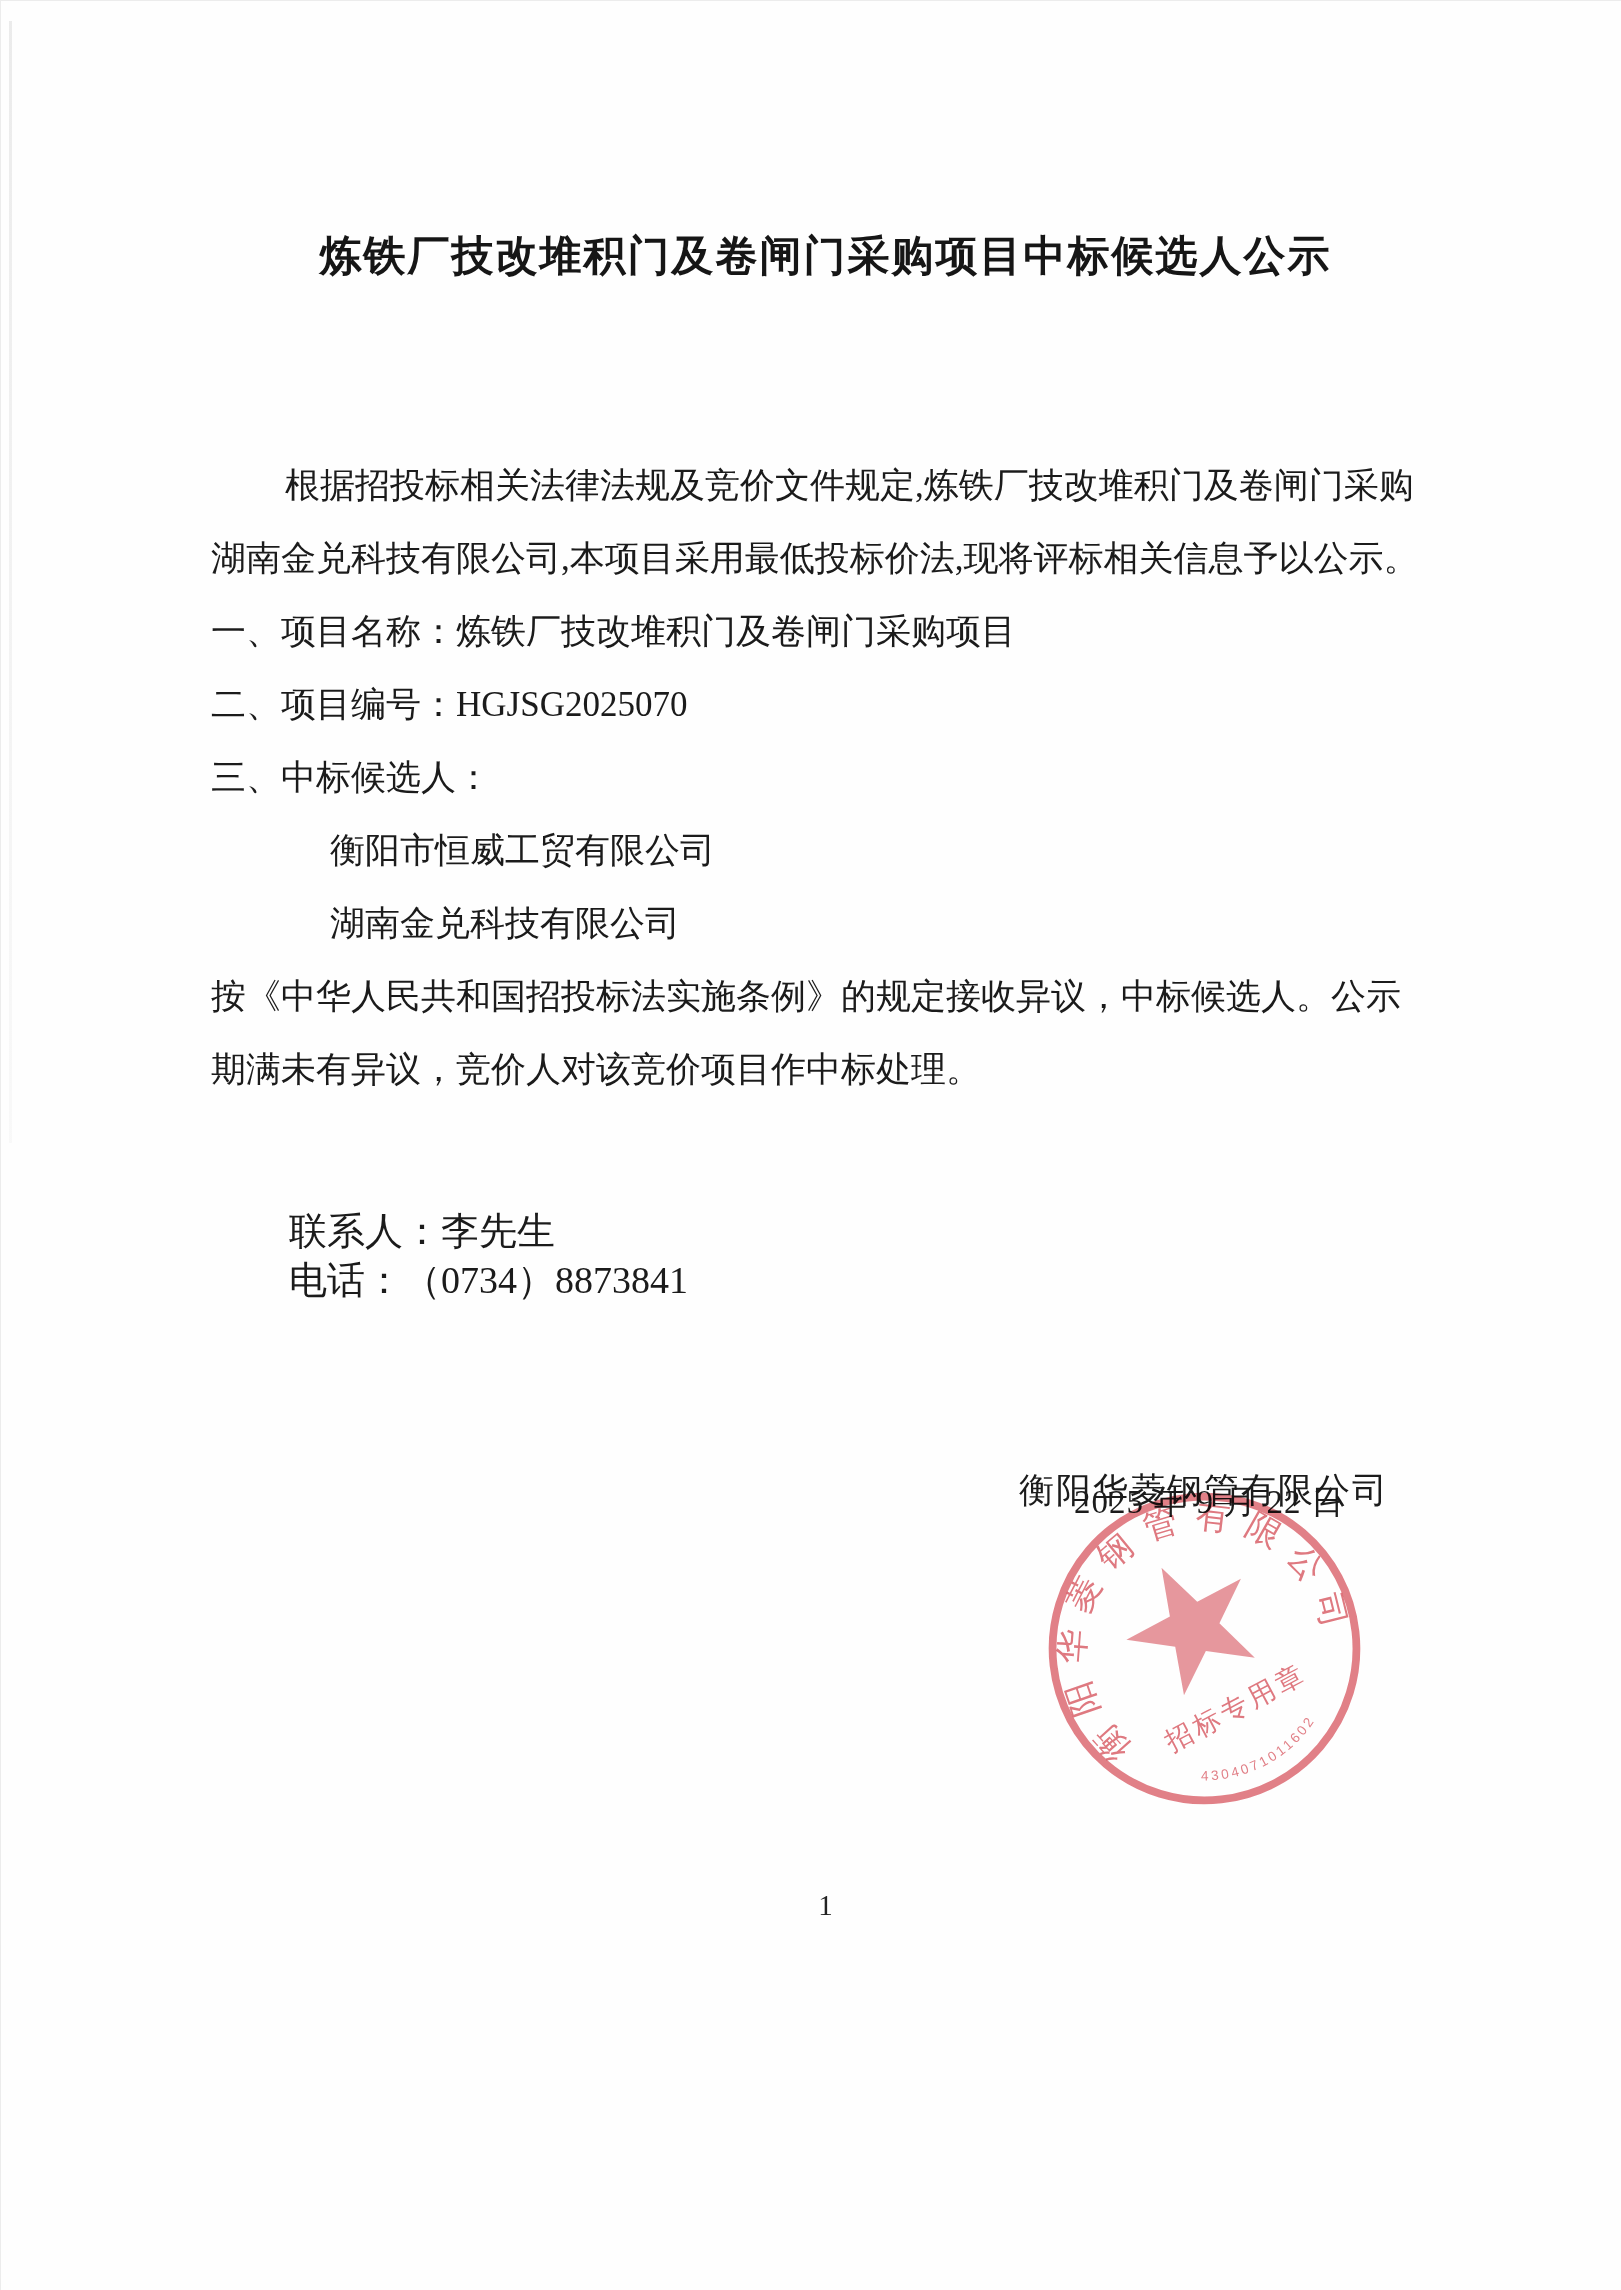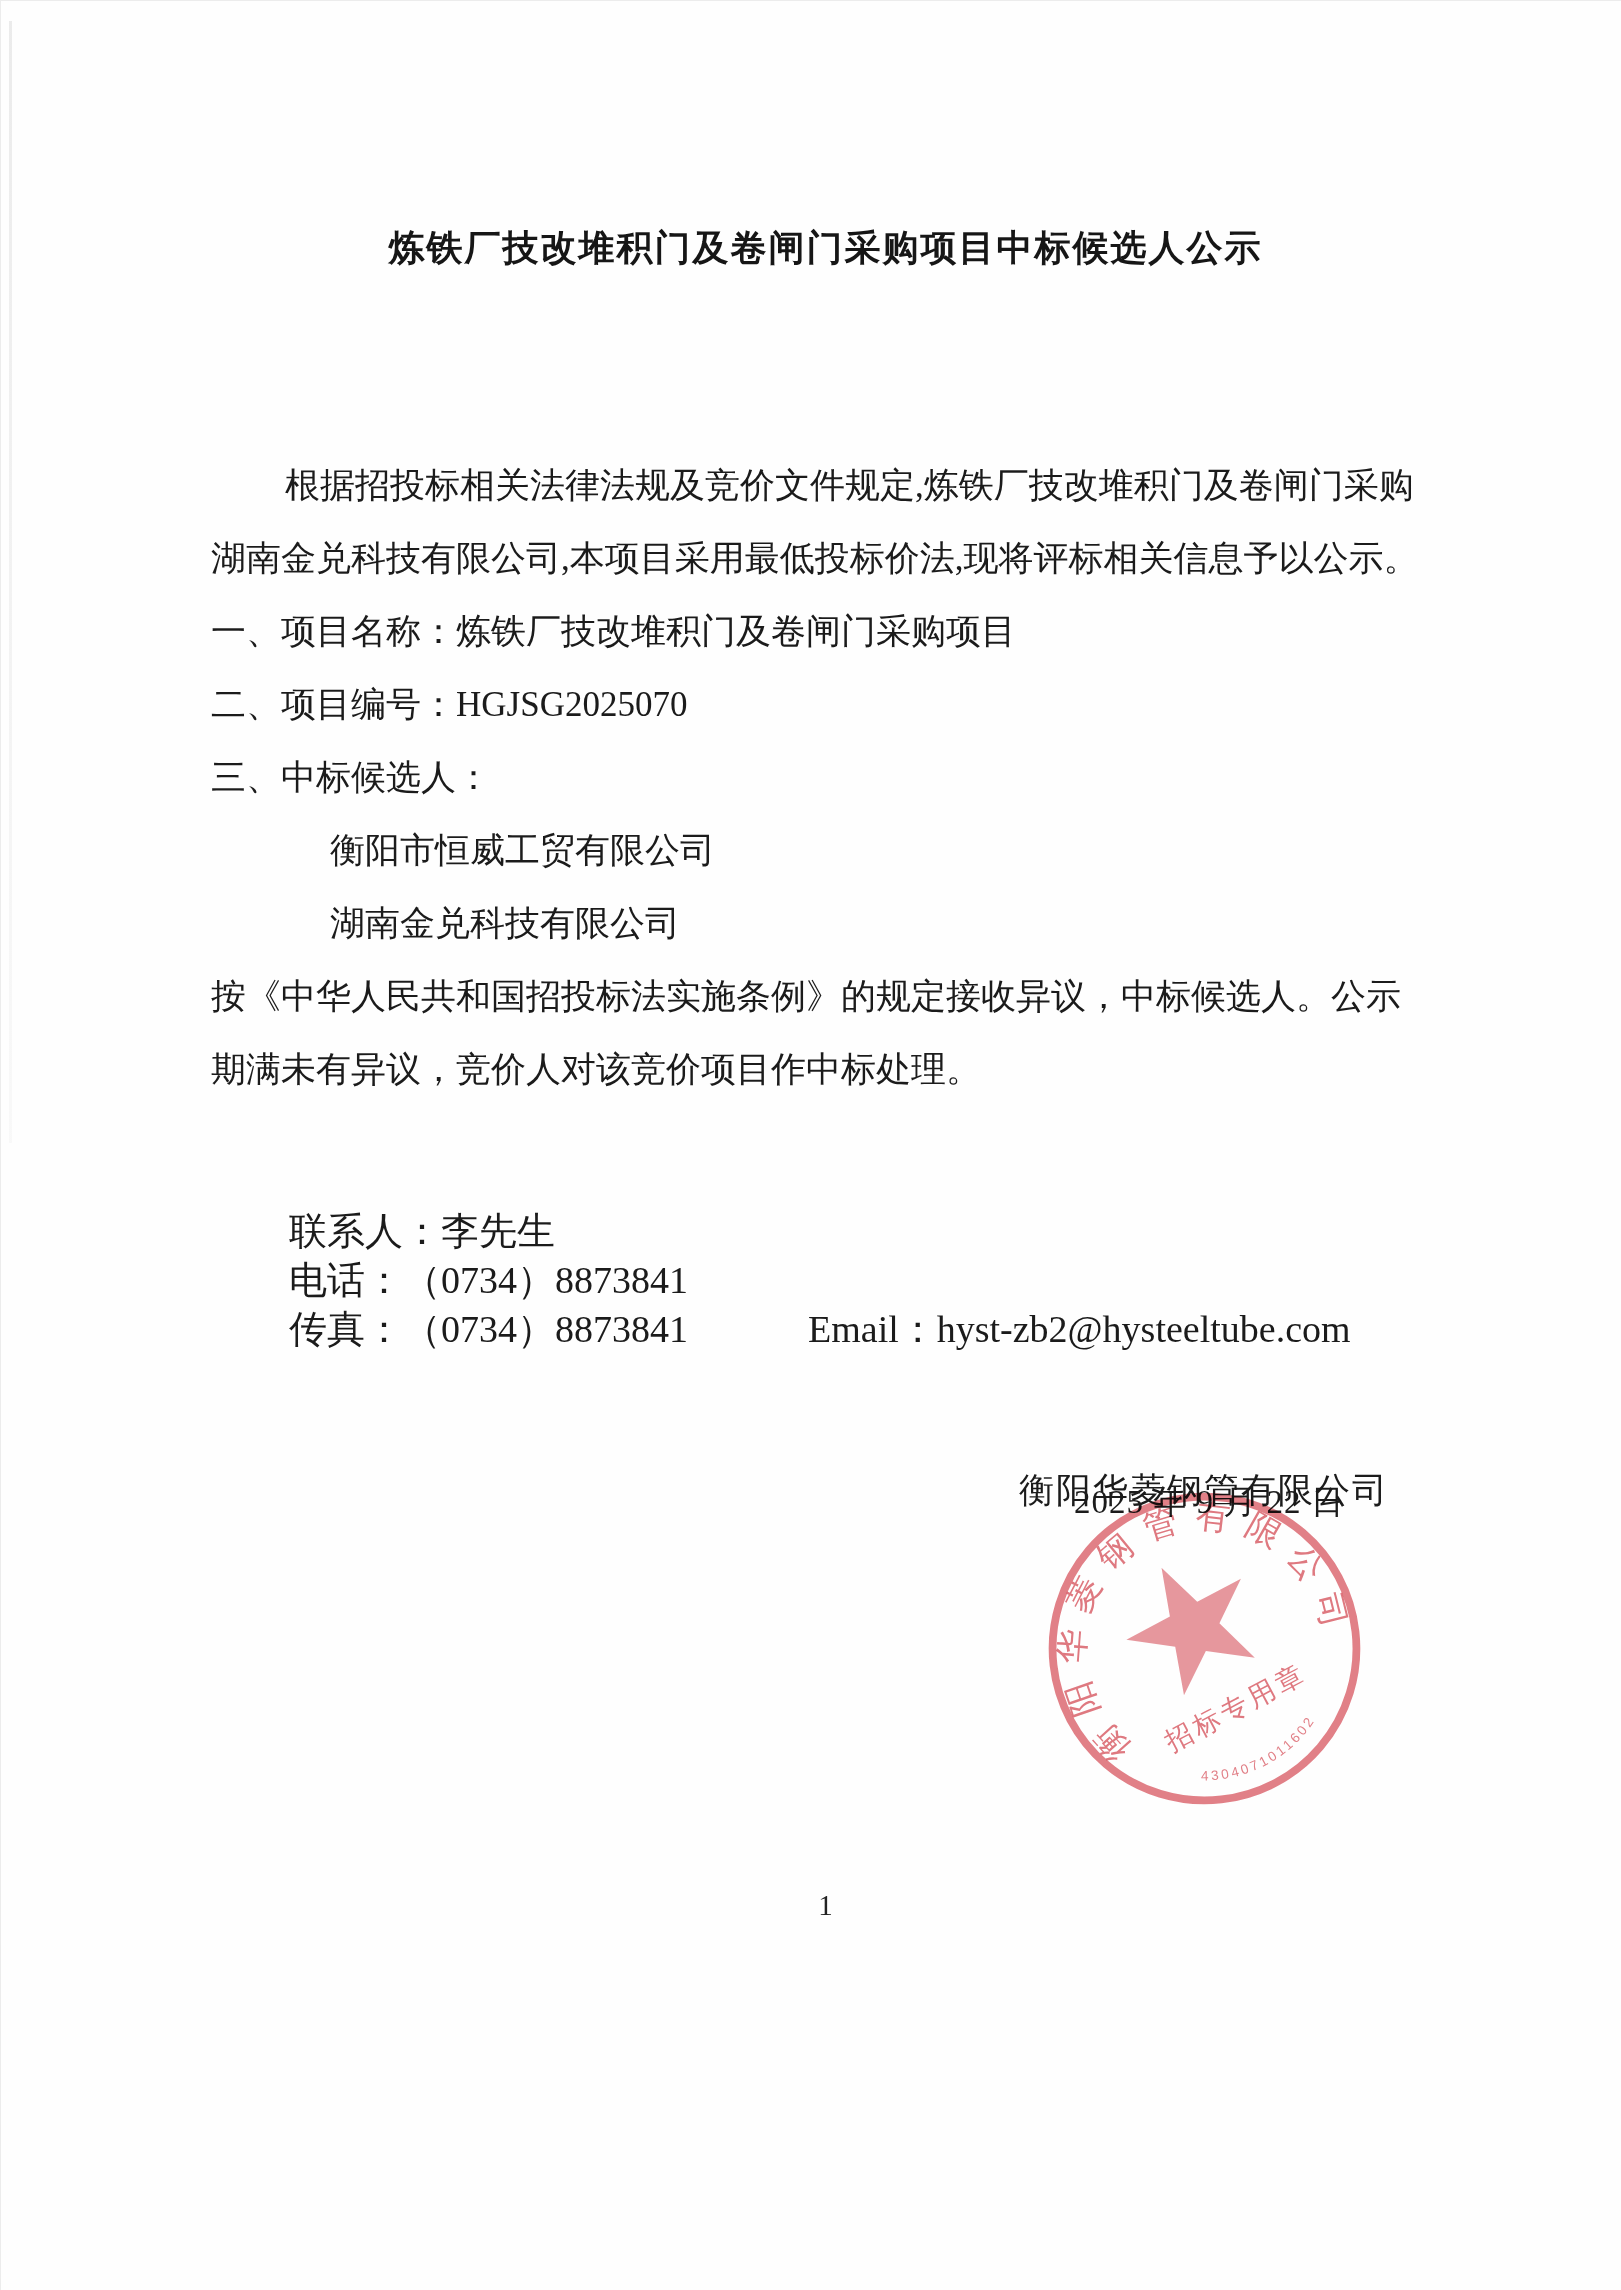--- a/index.html
+++ b/index.html
@@ -13,21 +13,21 @@
     box-sizing:border-box;
     border:1px solid #ececec;
   }
   .scan-edge-left{
     position:absolute;left:7.8px;top:19.5px;width:2.9px;height:1122px;
     background:linear-gradient(#dcdcdc,#f4f4f4);opacity:.55;
   }
   .doc-title{
     position:absolute;top:199px;left:0;width:100%;
     text-align:center;
-    font-size:36px;font-weight:bold;letter-spacing:2px;
+    font-size:42px;font-weight:bold;letter-spacing:2px;
     padding-left:29px;box-sizing:border-box;
     color:#161616;
   }
   .body-text{
     position:absolute;left:210px;top:448px;width:1209px;
     font-size:35px;line-height:73px;
     white-space:nowrap;
   }
   .body-text .line{height:73px;}
   .indent2{text-indent:74px;}
@@ -77,24 +77,20 @@
     <div class="line">三、中标候选人：</div>
     <div class="line indent3">衡阳市恒威工贸有限公司</div>
     <div class="line indent3">湖南金兑科技有限公司</div>
     <div class="line">按《中华人民共和国招投标法实施条例》的规定接收异议，中标候选人。公示</div>
     <div class="line">期满未有异议，竞价人对该竞价项目作中标处理。</div>
   </div>
 
   <div class="contact">
     <div class="crow">联系人：李先生</div>
     <div class="crow">电话：（0734）8873841</div>
-    <div class="crow">
-      <span>传真：（0734）8873841</span>
-      <span class="email">Email：hyst-zb2@hysteeltube.com</span>
-    </div>
   </div>
 
   <div class="sig-company">衡阳华菱钢管有限公司</div>
   <div class="sig-date">2025 年 9 月 22 日</div>
 
   <div class="stamp-wrap">
     <svg width="335" height="335" viewBox="0 0 344 344">
       <defs>
         <path id="arcTop" d="M 70 243 A 124 124 0 1 1 274 243" fill="none"></path>
         <path id="arcBottom" d="M 68 259 A 136 136 0 0 0 276 259" fill="none"></path>

